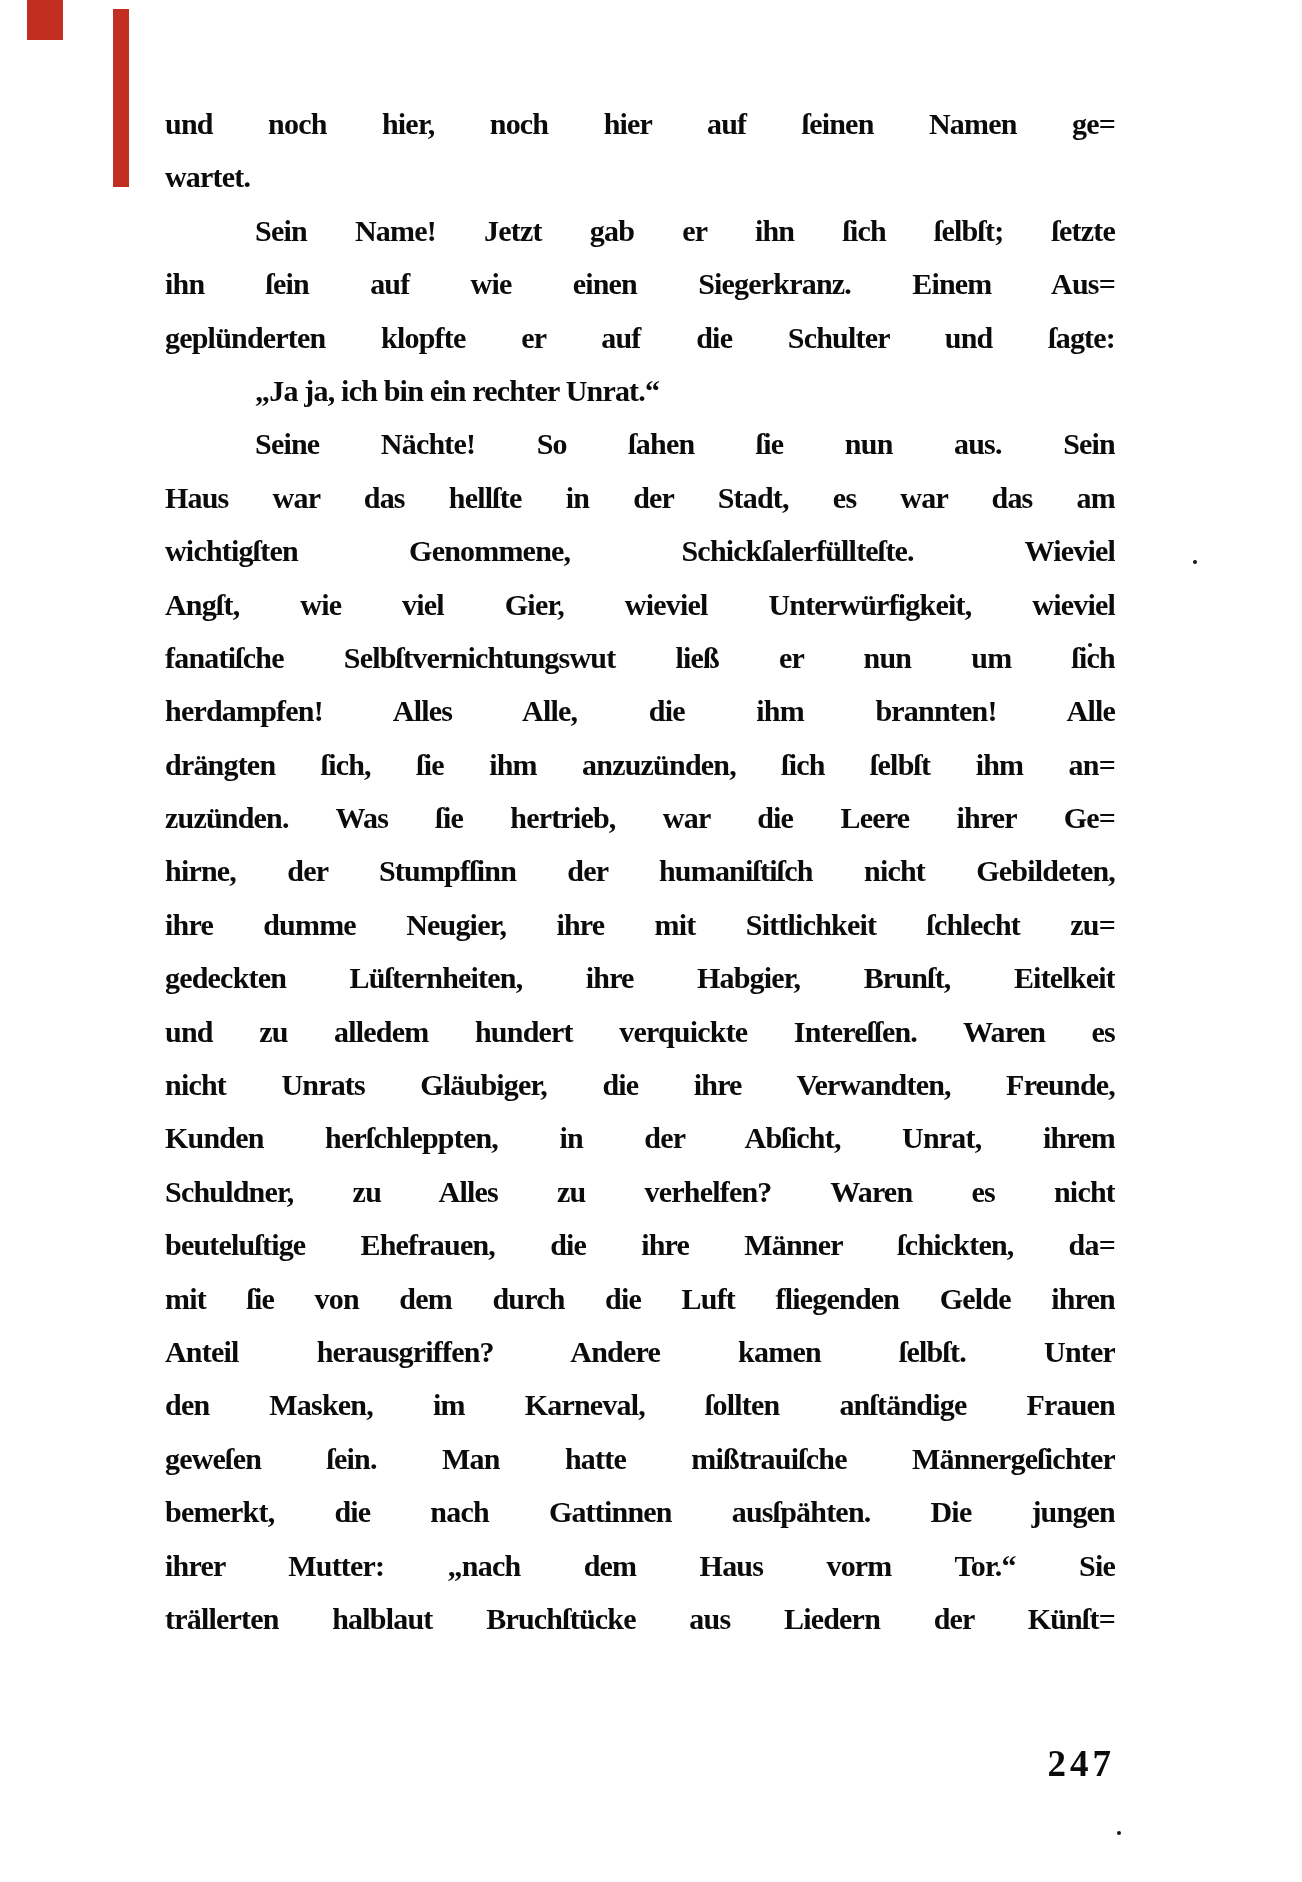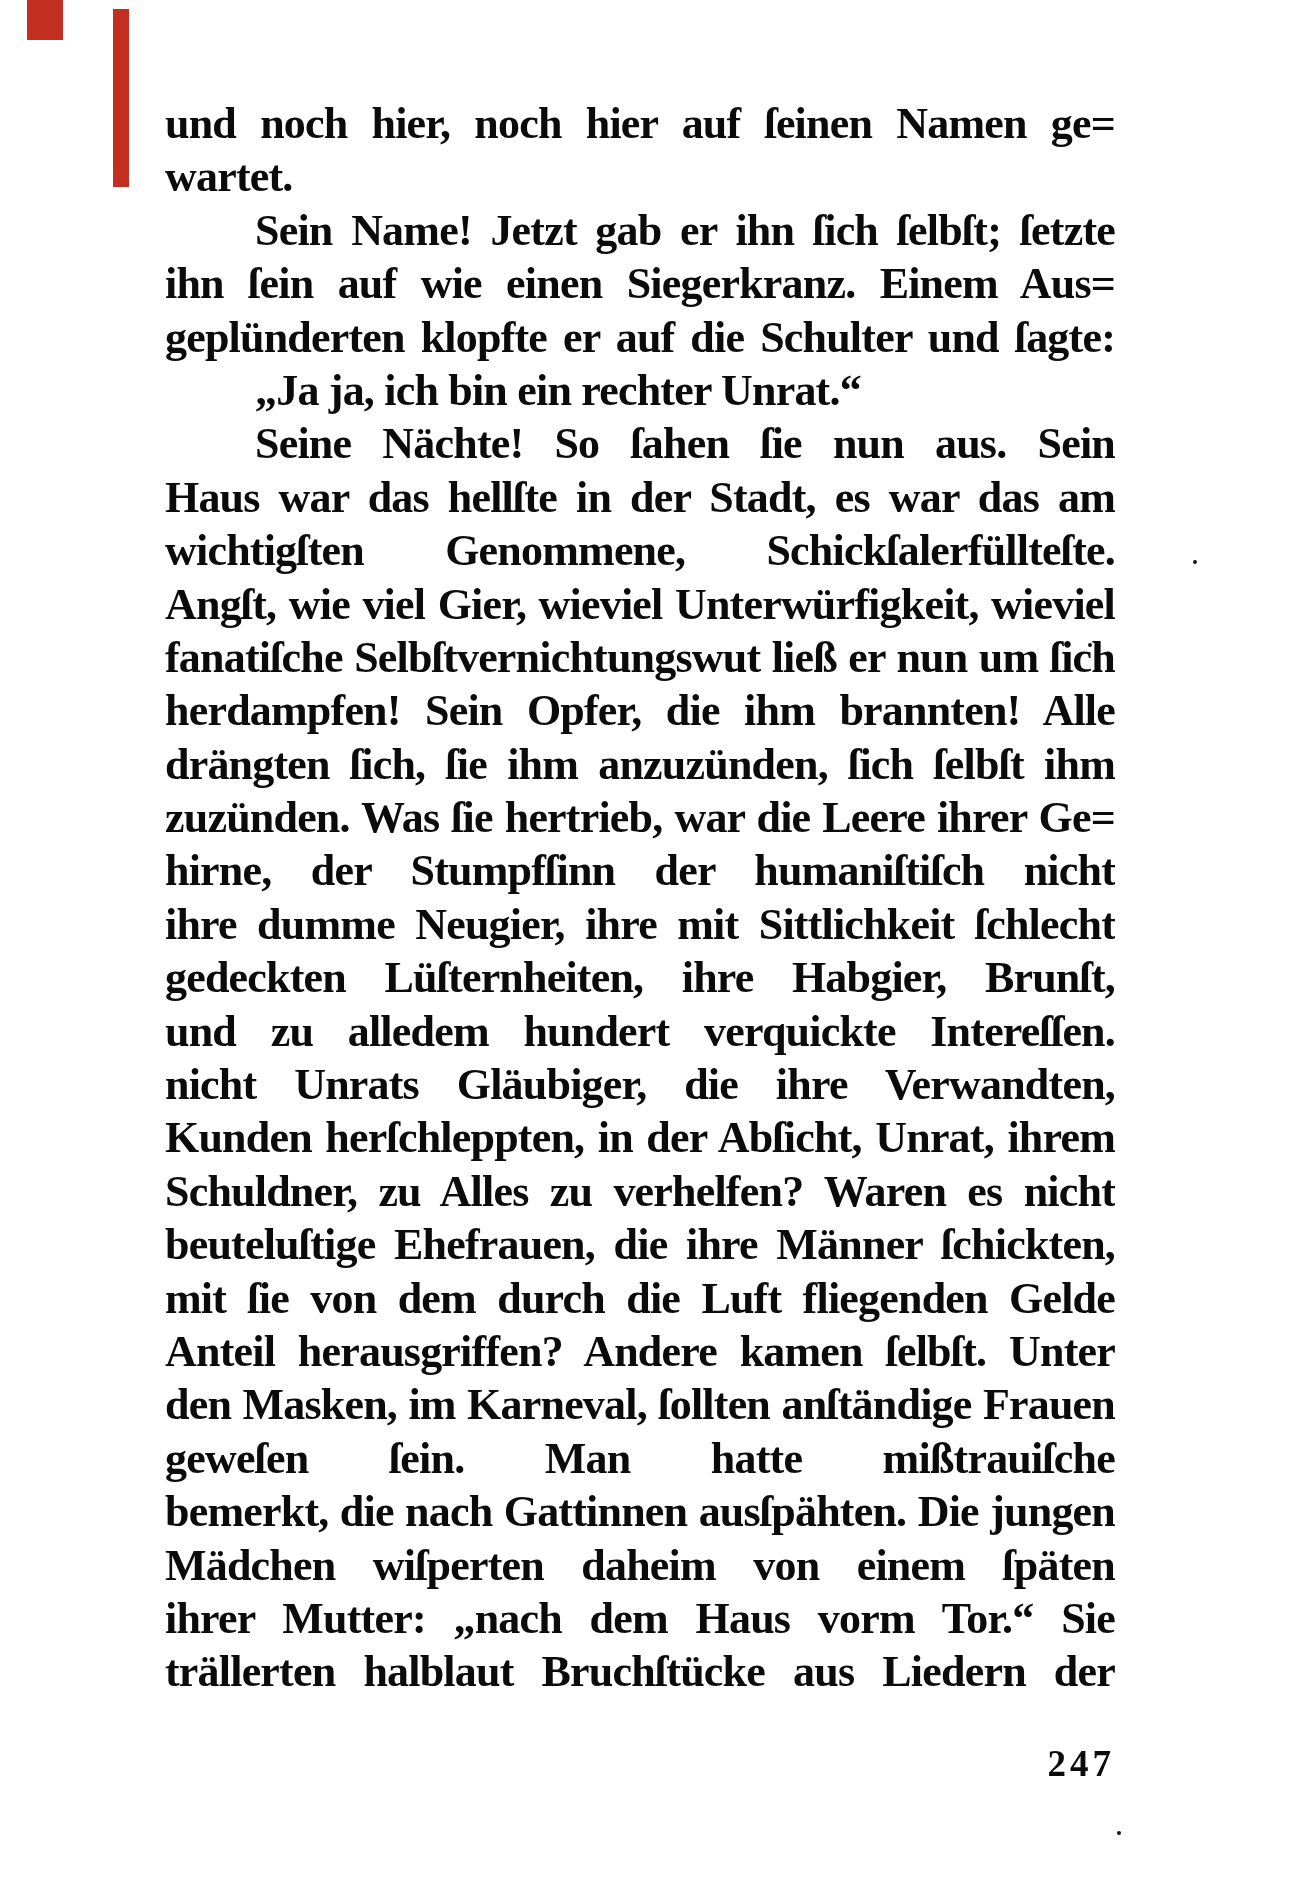--- a/index.html
+++ b/index.html
@@ -6,21 +6,21 @@
   .page{
     position:relative;
     width:1302px;height:1882px;
     background:#ffffff;
     font-family:"Liberation Serif", serif;
     overflow:hidden;
   }
   .textblock{
     position:absolute;
     left:165px;top:97px;width:950px;
-    font-size:44px;
+    font-size:30px;
     font-weight:700;
     line-height:53.4px;
     letter-spacing:-0.8px;
     color:#0b0b0b;
   }
   .line{
     text-align:justify;
     text-align-last:justify;
     height:53.4px;
     overflow:hidden;
@@ -70,36 +70,35 @@
     <div class="line end">wartet.</div>
     <div class="line indent">Sein Name! Jetzt gab er ihn ſich ſelbſt; ſetzte</div>
     <div class="line">ihn ſein auf wie einen Siegerkranz. Einem Aus=</div>
     <div class="line">geplünderten klopfte er auf die Schulter und ſagte:</div>
     <div class="line indent end">„Ja ja, ich bin ein rechter Unrat.“</div>
     <div class="line indent">Seine Nächte! So ſahen ſie nun aus. Sein</div>
     <div class="line">Haus war das hellſte in der Stadt, es war das am</div>
     <div class="line">wichtigſten Genommene, Schickſalerfüllteſte. Wieviel</div>
     <div class="line">Angſt, wie viel Gier, wieviel Unterwürfigkeit, wieviel</div>
     <div class="line">fanatiſche Selbſtvernichtungswut ließ er nun um ſich</div>
-    <div class="line">herdampfen! Sein Opfer, die ihm brannten! Alle</div>
+    <div class="line">herdampfen! Alles Alle, die ihm brannten! Alle</div>
     <div class="line">drängten ſich, ſie ihm anzuzünden, ſich ſelbſt ihm an=</div>
     <div class="line">zuzünden. Was ſie hertrieb, war die Leere ihrer Ge=</div>
     <div class="line">hirne, der Stumpfſinn der humaniſtiſch nicht Gebildeten,</div>
     <div class="line">ihre dumme Neugier, ihre mit Sittlichkeit ſchlecht zu=</div>
     <div class="line">gedeckten Lüſternheiten, ihre Habgier, Brunſt, Eitelkeit</div>
     <div class="line">und zu alledem hundert verquickte Intereſſen. Waren es</div>
     <div class="line">nicht Unrats Gläubiger, die ihre Verwandten, Freunde,</div>
     <div class="line">Kunden herſchleppten, in der Abſicht, Unrat, ihrem</div>
     <div class="line">Schuldner, zu Alles zu verhelfen? Waren es nicht</div>
     <div class="line">beuteluſtige Ehefrauen, die ihre Männer ſchickten, da=</div>
     <div class="line">mit ſie von dem durch die Luft fliegenden Gelde ihren</div>
     <div class="line">Anteil herausgriffen? Andere kamen ſelbſt. Unter</div>
     <div class="line">den Masken, im Karneval, ſollten anſtändige Frauen</div>
     <div class="line">geweſen ſein. Man hatte mißtrauiſche Männergeſichter</div>
     <div class="line">bemerkt, die nach Gattinnen ausſpähten. Die jungen</div>
-    <div class="line">Mädchen wiſperten daheim von einem ſpäten Ausgang</div>
     <div class="line">ihrer Mutter: „nach dem Haus vorm Tor.“ Sie</div>
     <div class="line">trällerten halblaut Bruchſtücke aus Liedern der Künſt=</div>
   </div>
 
   <div class="pagenum">247</div>
 
 </div>
 
 </body></html>

